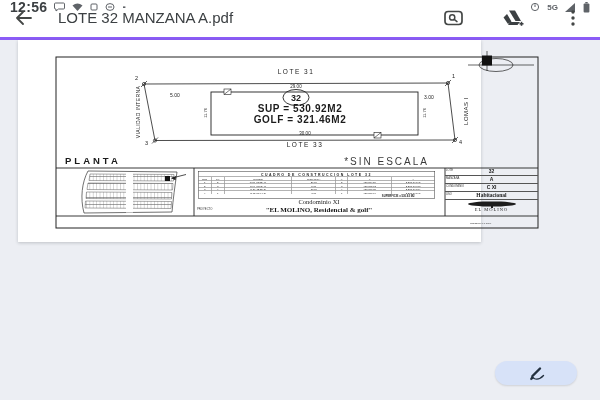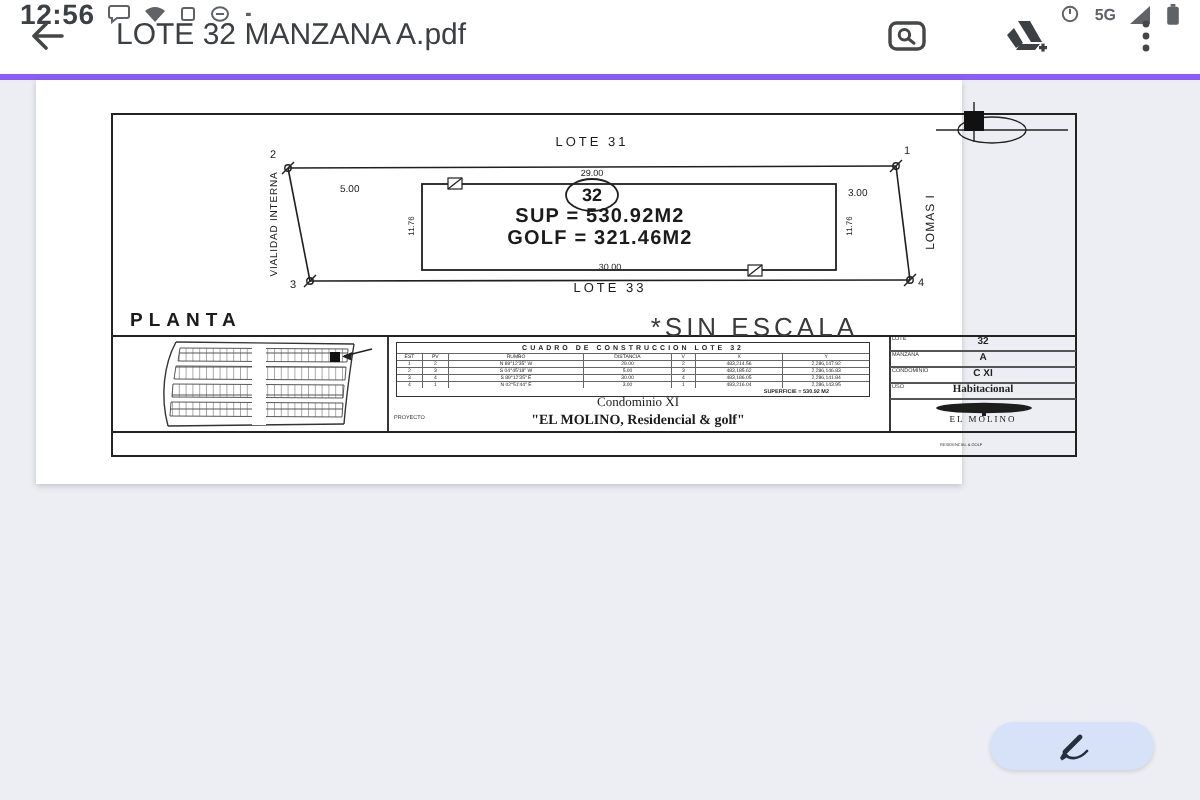--- a/index.html
+++ b/index.html
@@ -247,21 +247,21 @@
     <span class="t rot" style="left:120px;top:72px;font-size:5px;letter-spacing:.4px;">VIALIDAD INTERNA</span>
     <span class="t rot" style="left:448px;top:71px;font-size:6px;letter-spacing:.5px;">LOMAS I</span>
     <span class="t rot" style="left:188px;top:73px;font-size:4px;">11.76</span>
     <span class="t rot" style="left:407px;top:73px;font-size:4px;">11.76</span>
 
     <span class="t" style="left:278px;top:57.5px;font-size:9px;font-weight:bold;transform:translate(-50%,-50%);">32</span>
     <span class="t cx" style="left:282px;top:63.5px;font-size:10px;font-weight:bold;letter-spacing:.6px;">SUP = 530.92M2</span>
     <span class="t cx" style="left:282px;top:74.5px;font-size:10px;font-weight:bold;letter-spacing:.6px;">GOLF = 321.46M2</span>
 
     <span class="t" style="left:47px;top:116px;font-size:9.5px;font-weight:bold;letter-spacing:3px;">PLANTA</span>
-    <span class="t" style="right:52px;top:117px;font-size:13px;letter-spacing:2px;color:#3a3a3a;">*SIN ESCALA</span>
+    <span class="t" style="right:52px;top:117px;font-size:10px;letter-spacing:2px;color:#3a3a3a;">*SIN ESCALA</span>
 
     <span class="t" style="left:180px;top:126px;"><span class="tiny" style="font-size:6px;">CUADRO DE CONSTRUCCION - LOTE 32</span></span>
 
     <div class="cuadro">
       <div class="cuadro-in">
         <div class="ctitle">CUADRO DE CONSTRUCCION   LOTE 32</div>
         <div class="crow">
           <div class="ccell" style="width:26px;">EST</div>
           <div class="ccell" style="width:26px;">PV</div>
           <div class="ccell" style="width:136px;">RUMBO</div>

